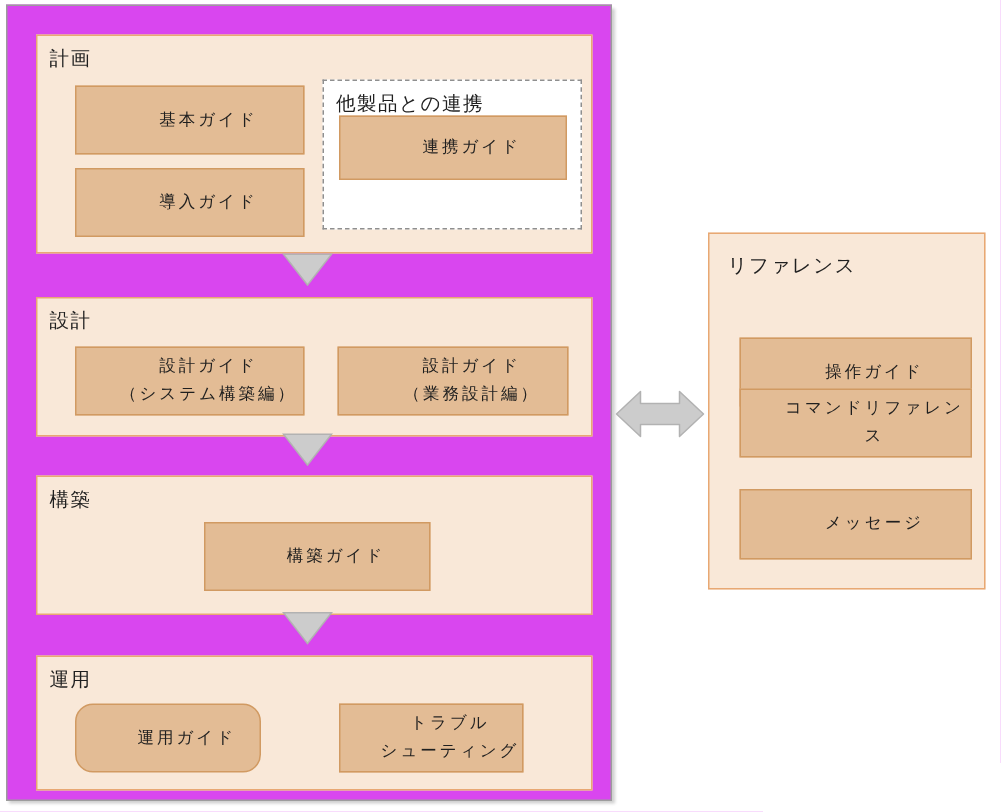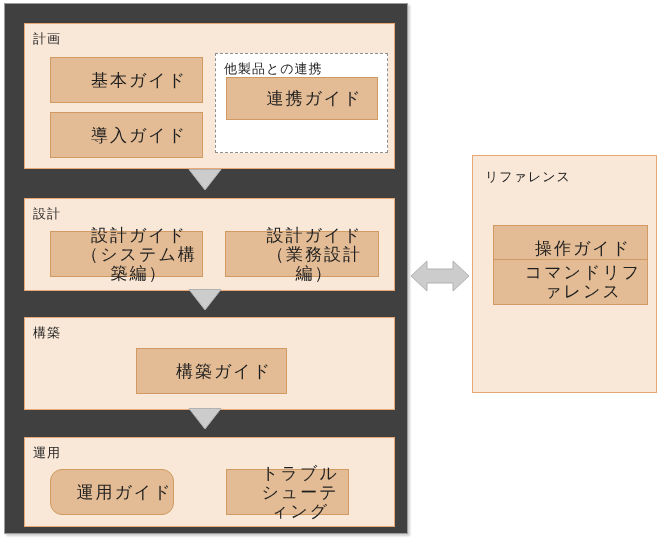--- a/index.html
+++ b/index.html
@@ -3,37 +3,37 @@
 <meta charset="utf-8">
 <style>
   html,body { margin:0; padding:0; background:#ffffff; }
   .canvas {
     position:relative; width:667px; height:541px; background:#ffffff;
     font-family:"Liberation Sans","DejaVu Sans",sans-serif;
     color:#1f1f1f; overflow:hidden;
   }
   .outer-panel {
     position:absolute; left:4px; top:3px; width:402px; height:529px;
-    background:#404040; border:1px solid #9c9c9c;
+    background:#d946ef; border:1px solid #9c9c9c;
     box-shadow:2px 2px 2px #cfcfcf;
   }
   .section {
     position:absolute; background:#f9e8d8; border:1px solid #e8a873;
     box-sizing:border-box;
   }
   .section-label {
     position:absolute; left:8px; top:6px; font-size:13px;
     letter-spacing:1px; color:#1f1f1f; white-space:nowrap;
   }
   .ref-label { left:12px; top:12px; }
   .guide-box {
     position:absolute; box-sizing:border-box;
     background:#e3bc95; border:1px solid #d19a62;
     display:flex; align-items:center; justify-content:center;
-    text-align:center; font-size:17px; letter-spacing:2px;
+    text-align:center; font-size:11px; letter-spacing:2px;
     line-height:19px; white-space:pre-line; color:#1f1f1f;padding-left:25px;
   }
   .dashed-group {
     position:absolute; box-sizing:border-box;
     background:#ffffff; border:1px dashed #8f8f8f;
   }
   .arrow { position:absolute; line-height:0; }
   
   .sec-planning  { left:19px; top:19px;  width:371px; height:146px; }
   .sec-design    { left:19px; top:194px; width:371px; height:93px;  }
@@ -117,15 +117,16 @@
   <div class="arrow lr-arrow">
     <svg width="60" height="38" viewBox="0 0 60 38">
       <polygon points="1,19 17,4 17,12 43,12 43,4 59,19 43,34 43,26 17,26 17,34" fill="#cccccc" stroke="#b2b2b2" stroke-width="1" stroke-linejoin="round"></polygon>
     </svg>
   </div>
 
   <div class="section sec-reference">
     <div class="section-label ref-label">リファレンス</div>
     <div class="guide-box box-ref-1">操作ガイド</div>
     <div class="guide-box box-ref-2">コマンドリファレンス</div>
+    <div class="guide-box box-ref-3">メッセージ</div>
   </div>
 
 </div>
 
 </body></html>

